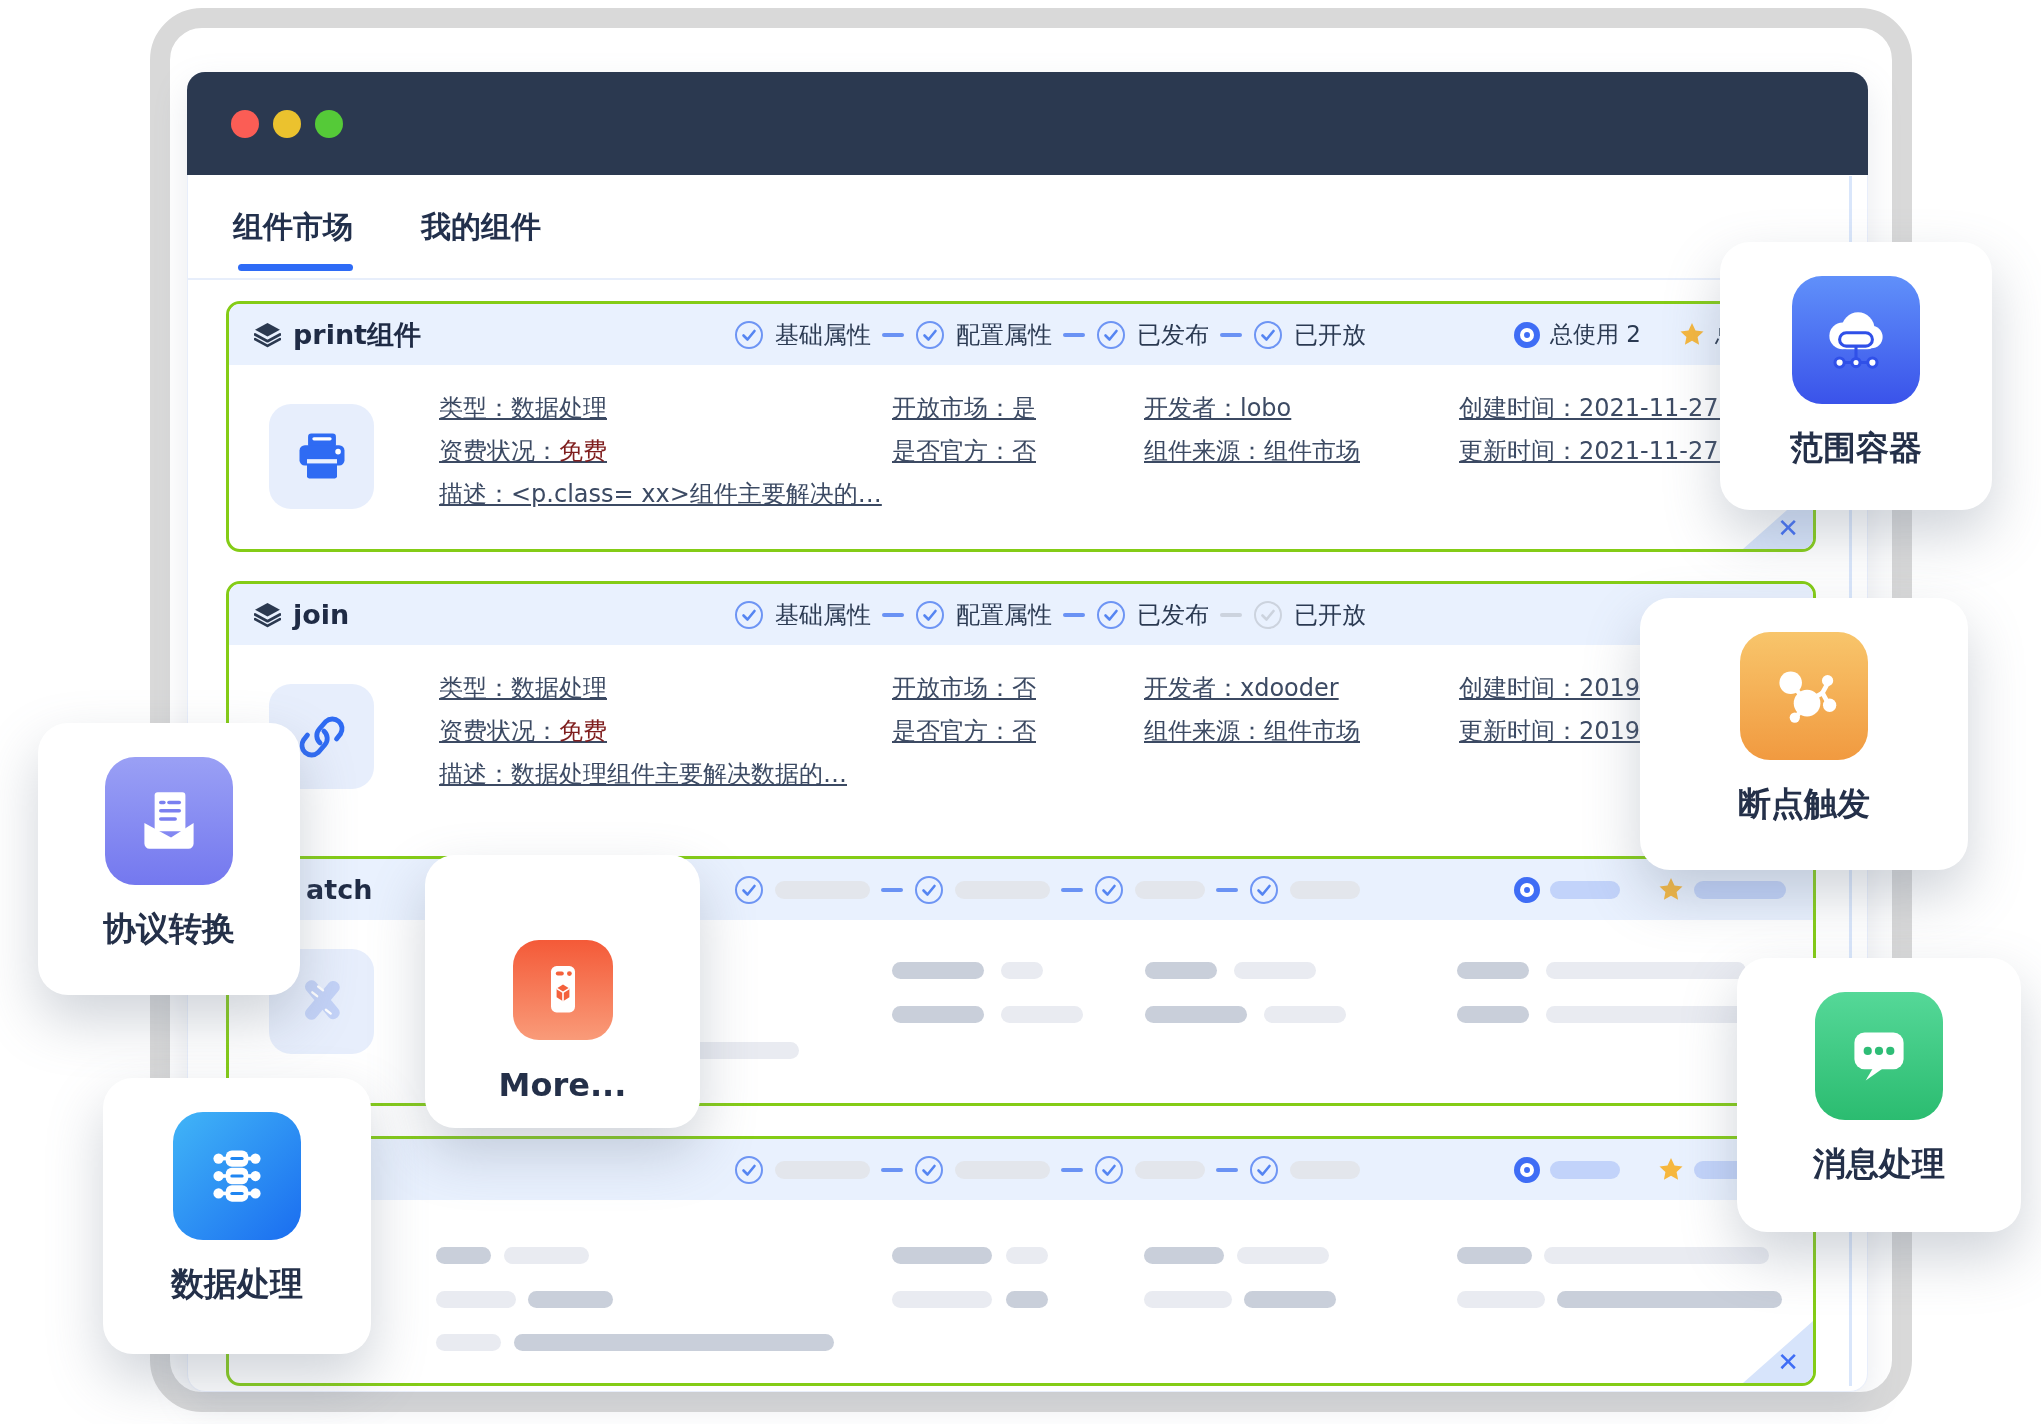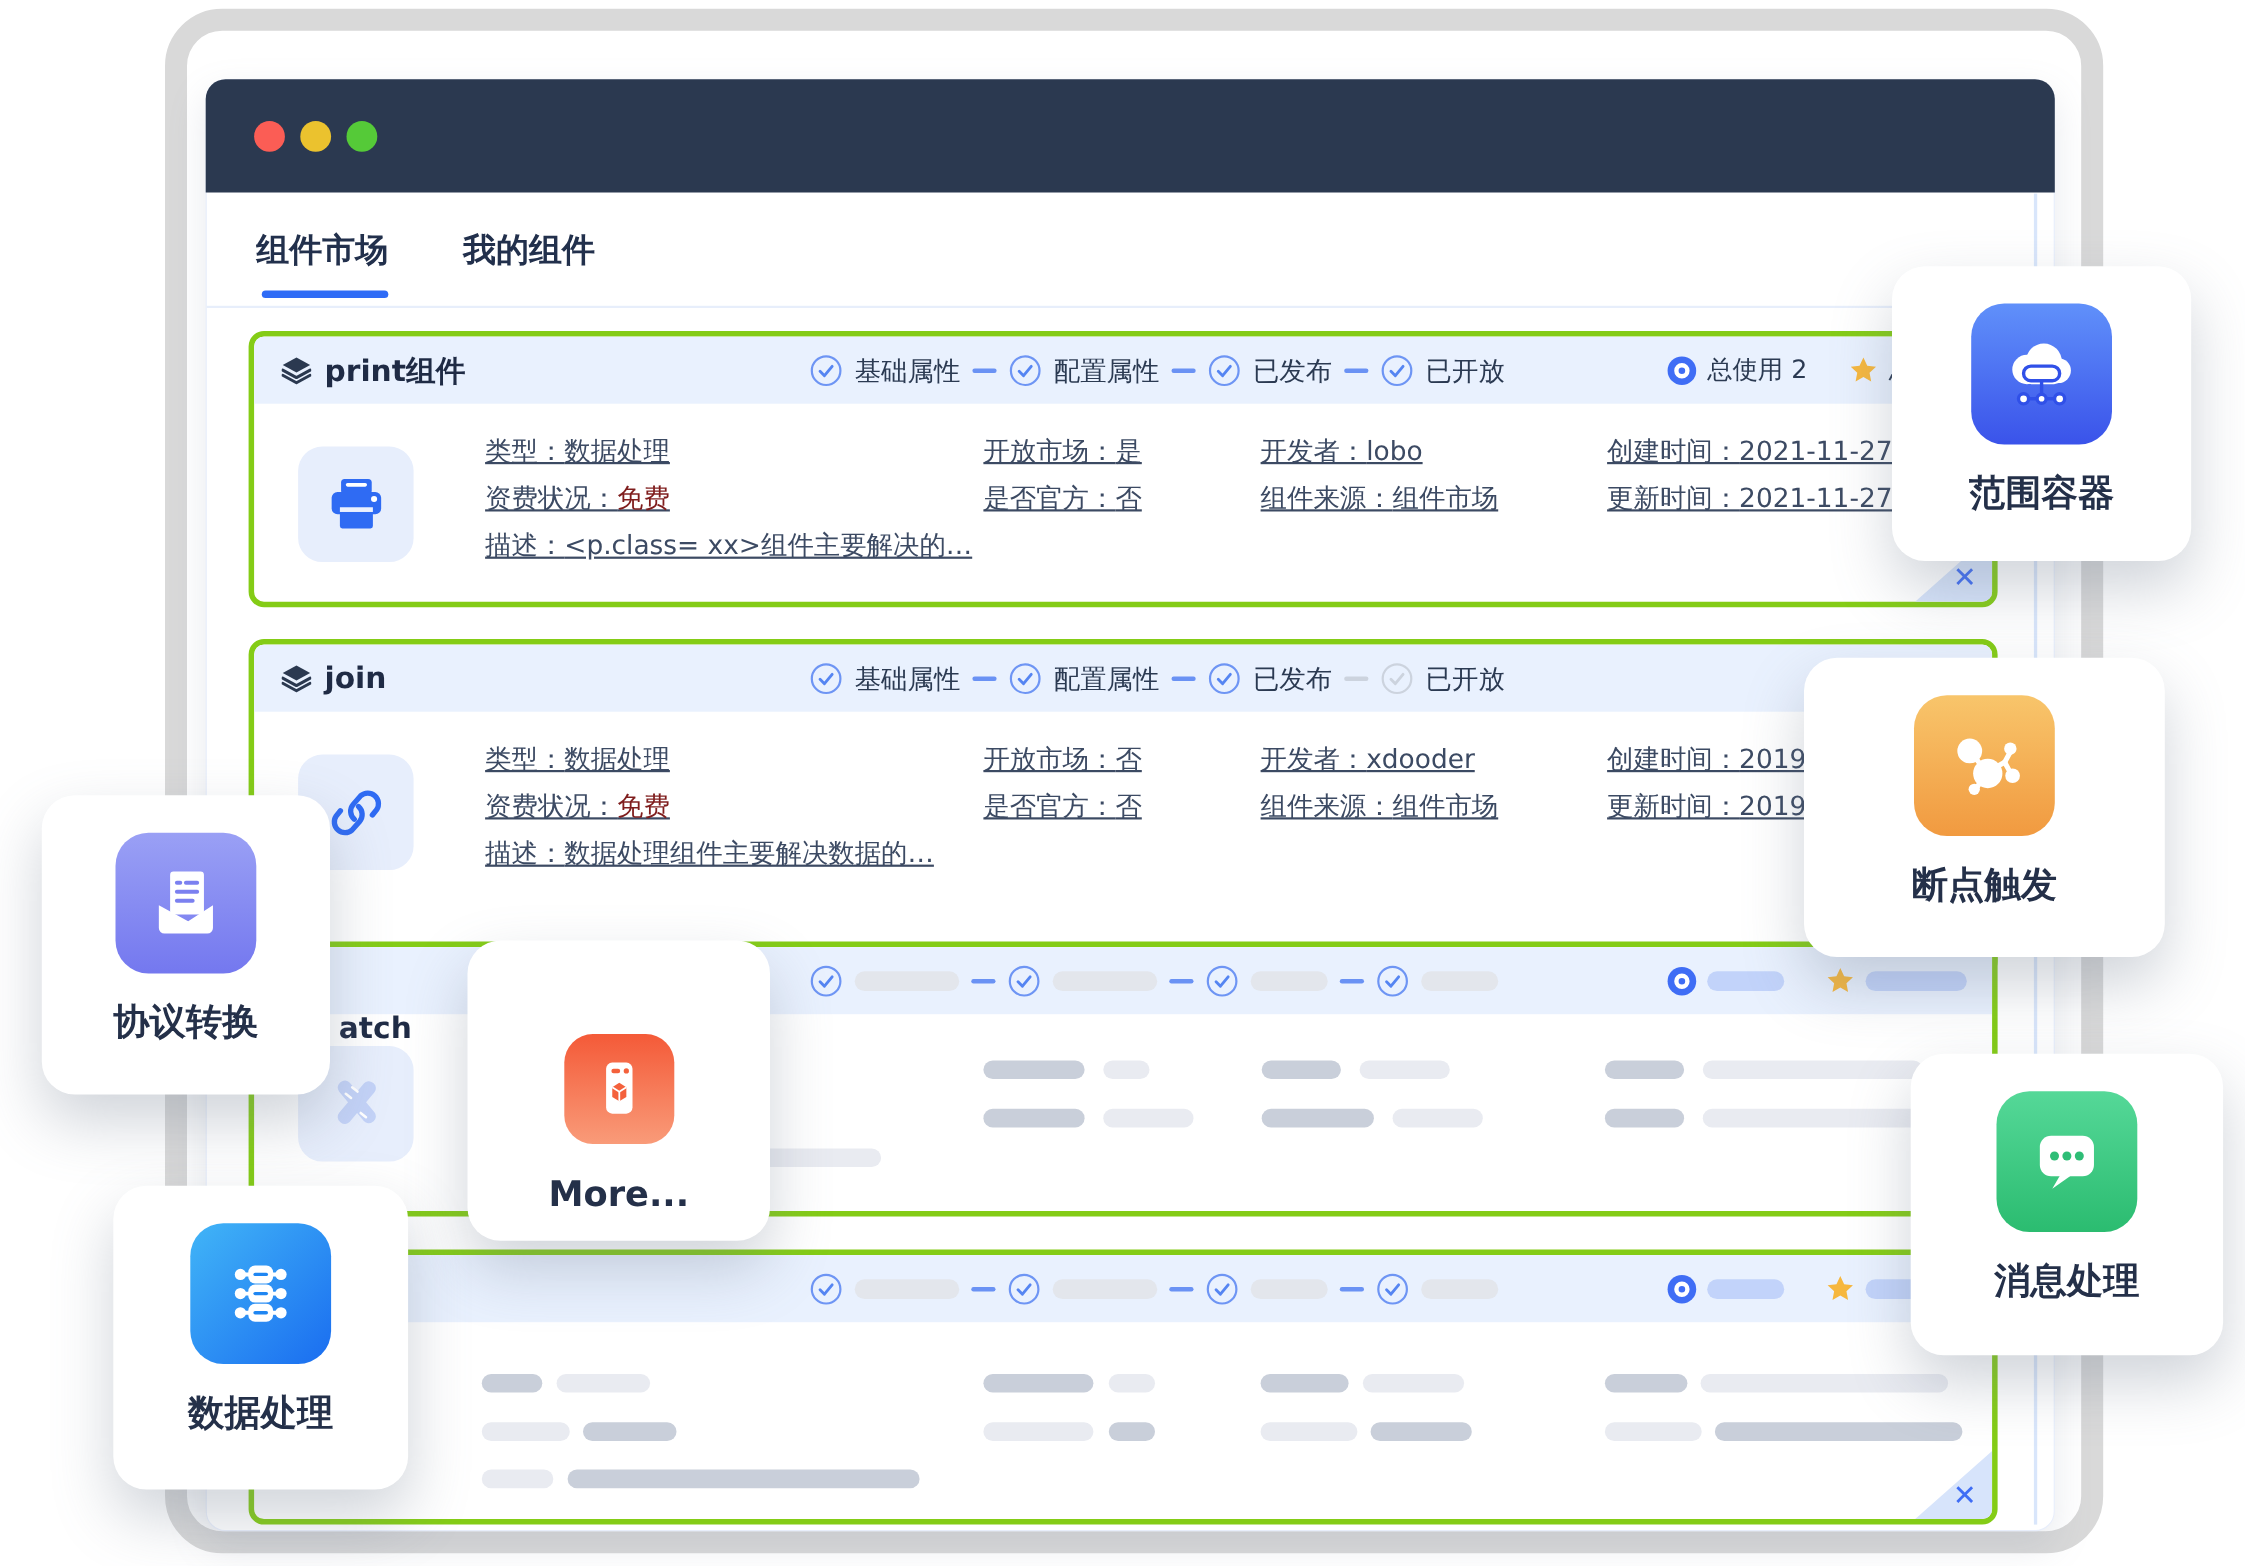--- a/index.html
+++ b/index.html
@@ -26,26 +26,26 @@
   .dot{width:28px;height:28px;border-radius:50%;display:inline-block;}
   .dot.red{background:#fb5d55;} .dot.yellow{background:#ebc22e;} .dot.green{background:#55ca38;}
   
   .tab{position:absolute;font-size:30px;font-weight:bold;color:#22304c;}
   .tab.t1{left:45px;top:134px;}
   .tab.t2{left:233px;top:134px;}
   .underline{position:absolute;left:50px;top:191px;width:115px;height:7px;border-radius:4px;background:#2e6bf6;}
   .tabs-divider{position:absolute;left:0;top:205px;width:100%;height:2px;background:#e7eefb;}
   .right-line{position:absolute;left:1661px;top:103px;width:3px;height:1210px;background:#d9e6fb;}
   
-  .card{position:absolute;left:38px;width:1590px;background:#ffffff;border:5px solid #84cc16;
+  .card{position:absolute;left:38px;width:1590px;background:#ffffff;border:3px solid #84cc16;
         border-radius:14px;box-sizing:border-box;overflow:hidden;}
   .card-head{position:absolute;left:0;top:0;width:100%;height:61px;background:#e9f1fe;}
   .head-title{position:absolute;left:25px;top:0;height:61px;display:flex;align-items:center;gap:12px;
               font-size:27px;font-weight:bold;color:#1f2b45;}
-  .head-title.noicon{left:77px;margin-top:44px;}
+  .head-title.noicon{left:77px;}
   .steps{position:absolute;left:505px;top:0;height:61px;display:flex;align-items:center;gap:11px;}
   .step-label{font-size:24px;color:#2b3a52;}
   .dash{width:22px;height:4px;border-radius:2px;background:#6a92f4;}
   .dash.gray{background:#ccd3de;}
   .stats{position:absolute;left:1285px;top:0;height:61px;display:flex;align-items:center;gap:10px;
          font-size:23px;color:#2b3a52;}
   .eye{width:26px;height:26px;border-radius:50%;background:#3f6df5;position:relative;flex:0 0 auto;}
   .eye::after{content:'';position:absolute;inset:6px;border:4px solid #ffffff;border-radius:50%;box-sizing:border-box;}
   .star{margin-left:28px;display:inline-flex;}
   

